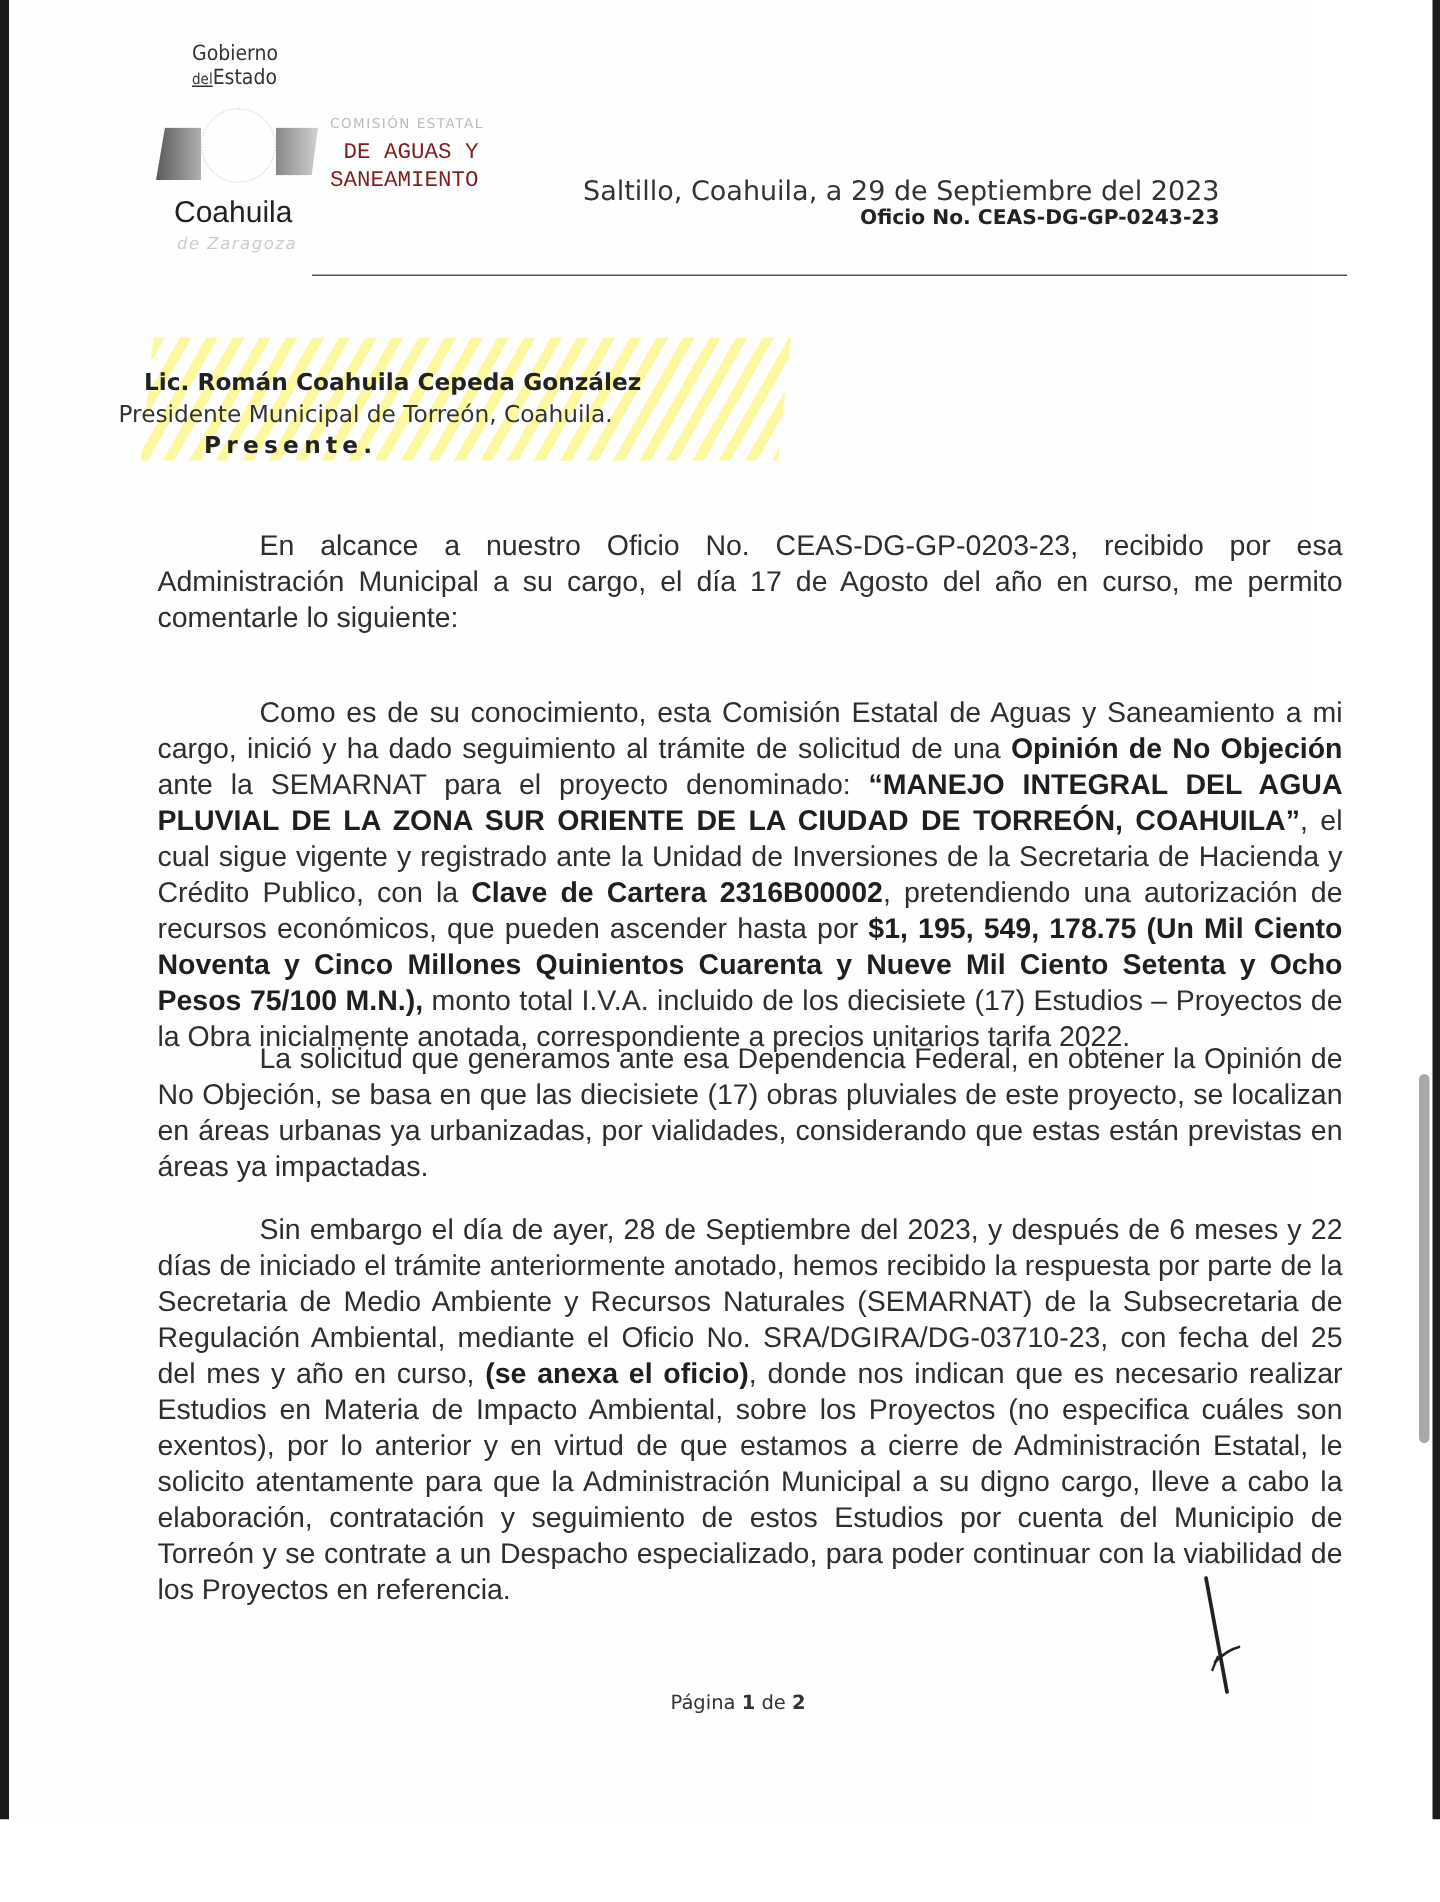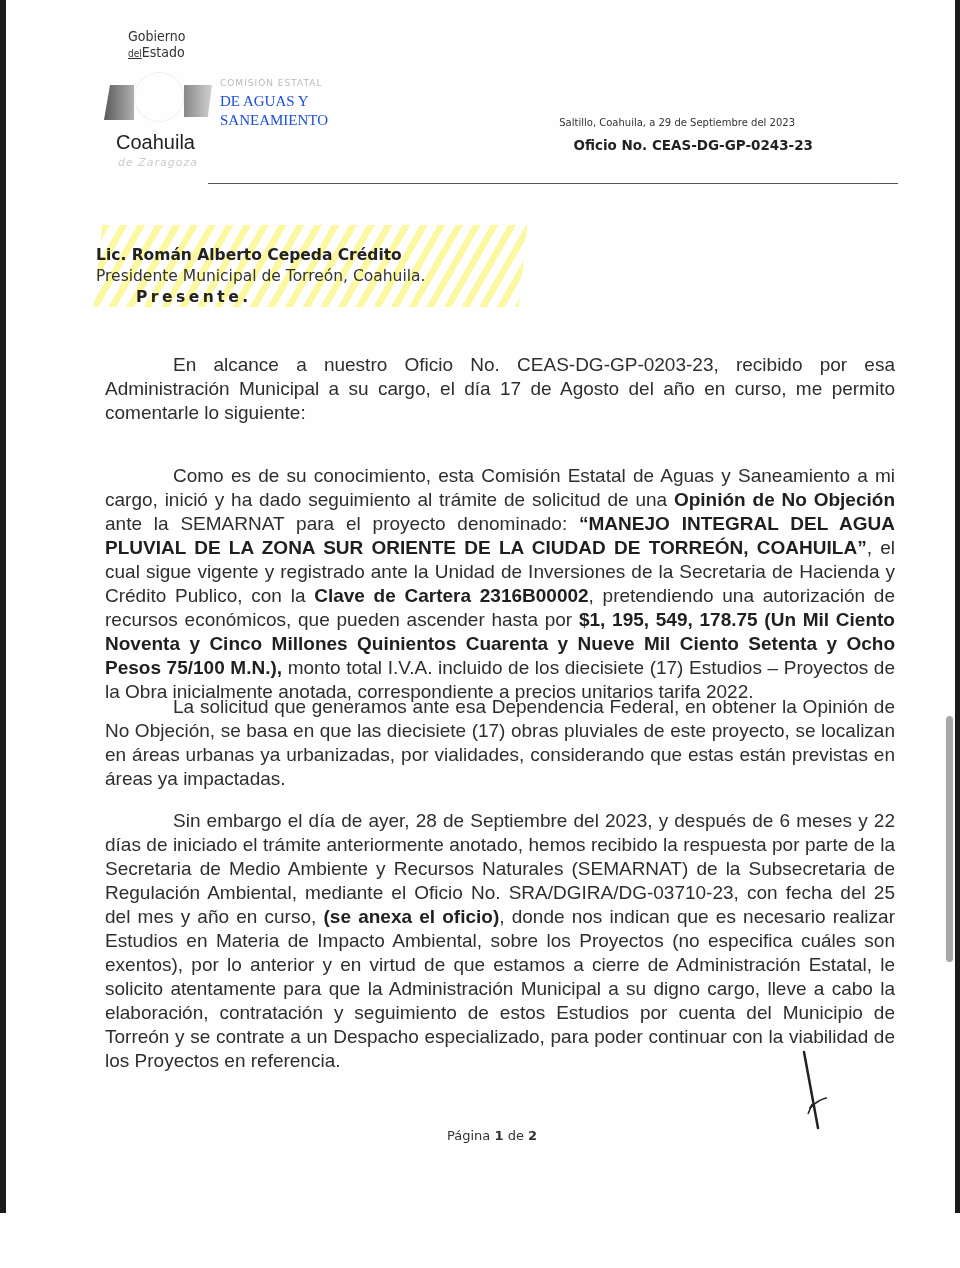--- a/index.html
+++ b/index.html
@@ -16,33 +16,33 @@
 
     
     .logo-gob { position: absolute; left: 122px; top: 28px; font-size: 14px; line-height: 16px; color: #333; font-family: "DejaVu Sans Condensed", "DejaVu Sans", sans-serif; }
     .logo-gob small { font-size: 10px; text-decoration: underline; }
     .logo-shape-l { position: absolute; left: 98px; top: 85px; width: 30px; height: 35px; background: linear-gradient(90deg,#5a5a5a,#b0b0b0); clip-path: polygon(20% 0,100% 0,100% 100%,0 100%); }
     .logo-shape-r { position: absolute; left: 178px; top: 85px; width: 28px; height: 32px; background: linear-gradient(90deg,#888,#d0d0d0); clip-path: polygon(0 0,100% 0,85% 100%,0 100%); }
     .logo-ring { position: absolute; left: 128px; top: 72px; width: 48px; height: 48px; border-radius: 50%; border: 1px dotted #ddd; }
     .logo-coah { position: absolute; left: 110px; top: 131px; font-size: 20px; color: #222; font-family: "Liberation Sans", sans-serif; }
     .logo-sub { position: absolute; left: 112px; top: 156px; font-size: 11px; color: #ccc; letter-spacing: 1px; font-style: italic; }
     .ceas-small { position: absolute; left: 214px; top: 78px; font-size: 9px; color: #bbb; letter-spacing: 1px; }
-    .ceas-big { position: absolute; left: 214px; top: 92px; font-size: 15px; line-height: 19px; color: #1d4ed8; font-family: Liberation Serif, serif; }
+    .ceas-big { position: absolute; left: 214px; top: 92px; font-size: 15px; line-height: 19px; color: #7f1d1d; font-family: Liberation Mono, monospace; text-align: right; }
 
     
-    .place-date { position: absolute; right: 78px; top: 117px; font-size: 10px; color: #333; margin-left: 38px; }
+    .place-date { position: absolute; right: 60px; top: 117px; font-size: 18px; color: #333; margin-left: 38px; }
     .oficio-no { position: absolute; right: 60px; top: 137px; font-size: 13.5px; font-weight: bold; color: #222; }
     .header-rule { position: absolute; left: 202px; top: 183px; width: 690px; height: 1px; background: #555; }
 
     
     .highlight { position: absolute; left: 92px; top: 225px; width: 425px; height: 82px;
       background: repeating-linear-gradient(115deg, rgba(250,245,110,0.65) 0 7px, rgba(255,255,255,0) 7px 16px);
       transform: skewX(-6deg); }
     .addr-name { position: absolute; left: 90px; top: 246px; font-size: 15.5px; font-weight: bold; color: #222; }
-    .addr-title { position: absolute; left: 90px; top: 267px; font-size: 15.5px; color: #333; }
+    .addr-title { position: absolute; left: 73px; top: 267px; font-size: 15.5px; color: #333; }
     .addr-presente { position: absolute; left: 90px; top: 288px; font-size: 15.5px; font-weight: bold; letter-spacing: 3.5px; color: #222; margin-left: 40px; }
 
     
     .para { position: absolute; left: 99px; width: 790px; font-size: 19px; line-height: 24px; color: #2e2e2e; text-align: justify; font-family: "Liberation Sans", sans-serif; }
     .para .indent { display: inline-block; width: 68px; }
     .para b { color: #1f1f1f; }
     #p1 { top: 353px; }
     #p2 { top: 464px; }
     #p3 { top: 695px; }
     #p4 { top: 809px; }
@@ -71,21 +71,21 @@
   <div class="ceas-big">
     <div>DE AGUAS Y</div>
     <div>SANEAMIENTO</div>
   </div>
 
   <div class="place-date">Saltillo, Coahuila, a 29 de Septiembre del 2023</div>
   <div class="oficio-no">Oficio No. CEAS-DG-GP-0243-23</div>
   <div class="header-rule"></div>
 
   <div class="highlight"></div>
-  <div class="addr-name">Lic. Román Alberto Cepeda Crédito</div>
+  <div class="addr-name">Lic. Román Coahuila Cepeda González</div>
   <div class="addr-title">Presidente Municipal de Torreón, Coahuila.</div>
   <div class="addr-presente">Presente.</div>
 
   <div class="para" id="p1"><span class="indent"></span><span>En alcance a nuestro Oficio No. CEAS-DG-GP-0203-23, recibido por esa Administración Municipal a su cargo, el día 17 de Agosto del año en curso, me permito comentarle lo siguiente:</span></div>
 
   <div class="para" id="p2"><span class="indent"></span><span>Como es de su conocimiento, esta Comisión Estatal de Aguas y Saneamiento a mi cargo, inició y ha dado seguimiento al trámite de solicitud de una </span><b>Opinión de No Objeción</b><span> ante la SEMARNAT para el proyecto denominado: </span><b>“MANEJO INTEGRAL DEL AGUA PLUVIAL DE LA ZONA SUR ORIENTE DE LA CIUDAD DE TORREÓN, COAHUILA”</b><span>, el cual sigue vigente y registrado ante la Unidad de Inversiones de la Secretaria de Hacienda y Crédito Publico, con la </span><b>Clave de Cartera 2316B00002</b><span>, pretendiendo una autorización de recursos económicos, que pueden ascender hasta por </span><b>$1, 195, 549, 178.75 (Un Mil Ciento Noventa y Cinco Millones Quinientos Cuarenta y Nueve Mil Ciento Setenta y Ocho Pesos 75/100 M.N.),</b><span> monto total I.V.A. incluido de los diecisiete (17) Estudios – Proyectos de la Obra inicialmente anotada, correspondiente a precios unitarios tarifa 2022.</span></div>
 
   <div class="para" id="p3"><span class="indent"></span><span>La solicitud que generamos ante esa Dependencia Federal, en obtener la Opinión de No Objeción, se basa en que las diecisiete (17) obras pluviales de este proyecto, se localizan en áreas urbanas ya urbanizadas, por vialidades, considerando que estas están previstas en áreas ya impactadas.</span></div>
 
   <div class="para" id="p4"><span class="indent"></span><span>Sin embargo el día de ayer, 28 de Septiembre del 2023, y después de 6 meses y 22 días de iniciado el trámite anteriormente anotado, hemos recibido la respuesta por parte de la Secretaria de Medio Ambiente y Recursos Naturales (SEMARNAT) de la Subsecretaria de Regulación Ambiental, mediante el Oficio No. SRA/DGIRA/DG-03710-23, con fecha del 25 del mes y año en curso, </span><b>(se anexa el oficio)</b><span>, donde nos indican que es necesario realizar Estudios en Materia de Impacto Ambiental, sobre los Proyectos (no especifica cuáles son exentos), por lo anterior y en virtud de que estamos a cierre de Administración Estatal, le solicito atentamente para que la Administración Municipal a su digno cargo, lleve a cabo la elaboración, contratación y seguimiento de estos Estudios por cuenta del Municipio de Torreón y se contrate a un Despacho especializado, para poder continuar con la viabilidad de los Proyectos en referencia.</span></div>

